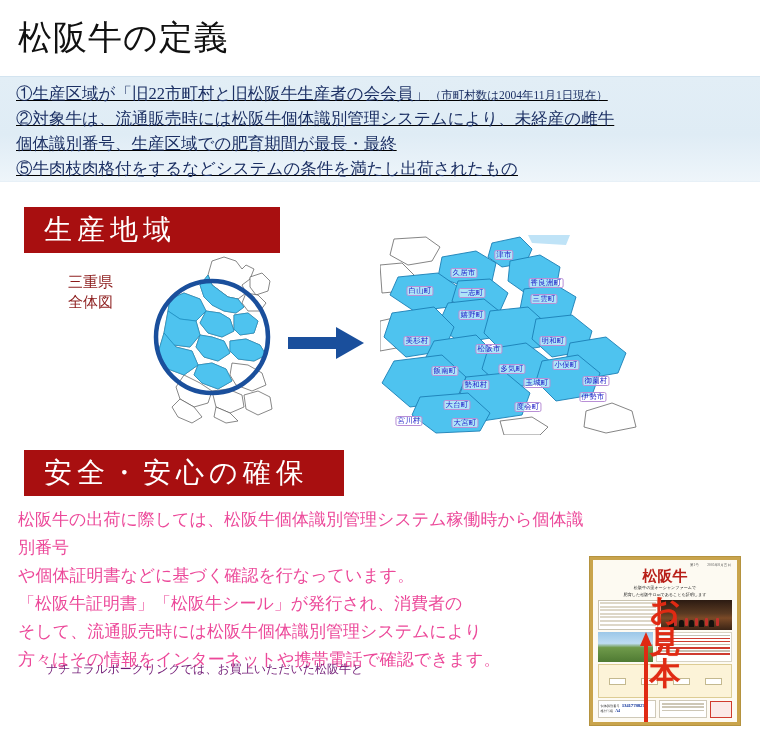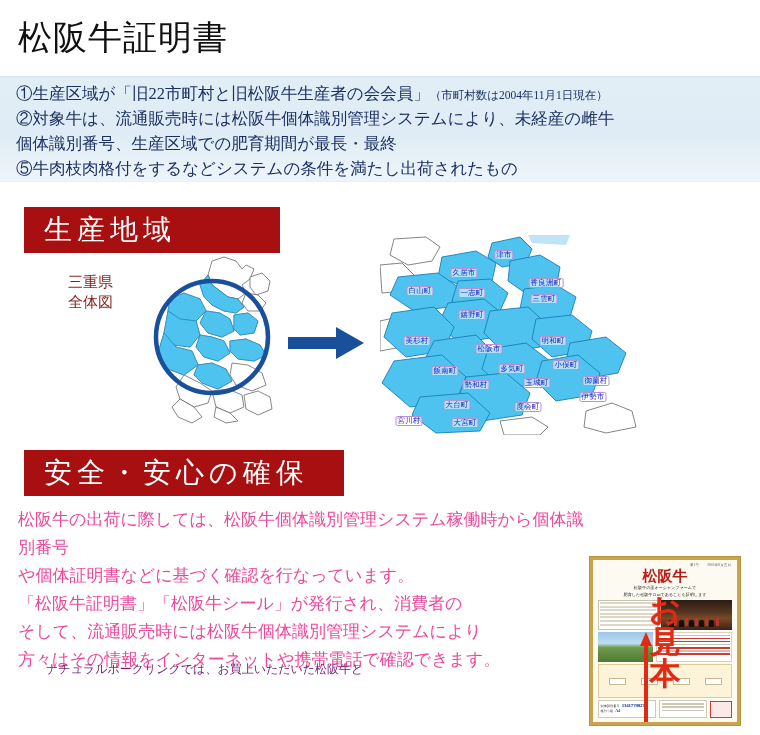--- a/index.html
+++ b/index.html
@@ -30,20 +30,21 @@
   .def-band {
     position: absolute;
     left: 0;
     top: 76px;
     width: 760px;
     height: 106px;
     background: linear-gradient(to bottom, #e2eef6 0%, #dfecf5 55%, #eef5fa 100%);
     border-top: 1px solid #d3e4f0;
     border-bottom: 1px solid #e7f0f7;
     padding: 5px 0 0 16px;
+    text-decoration: underline;
   }
   .def-line {
     color: #1b2f63;
     font-size: 16.5px;
     line-height: 23px;
     white-space: nowrap;
     font-family: "Liberation Serif", "DejaVu Serif", serif;
   }
   .def-note {
     font-size: 11.5px;
@@ -212,21 +213,21 @@
     border: .6px solid #b98fd6;
     border-radius: 2px;
     padding: 0 1px;
     transform: translate(-50%, -50%);
     font-family: "DejaVu Sans", sans-serif;
   }
 </style>
 </head>
 <body>
 
-<div class="page-title">松阪牛証明書</div>
+<div class="page-title">松阪牛の定義</div>
 
 <div class="def-band">
   <div class="def-line">
     <span>①生産区域が「旧22市町村と旧松阪牛生産者の会会員」</span><span class="def-note">（市町村数は2004年11月1日現在）</span>
   </div>
   <div class="def-line">
     <span>②対象牛は、流通販売時には松阪牛個体識別管理システムにより、未経産の雌牛</span><span class="def-note"></span>
   </div>
   <div class="def-line">
     <span>個体識別番号、生産区域での肥育期間が最長・最終</span><span class="def-note"></span>

